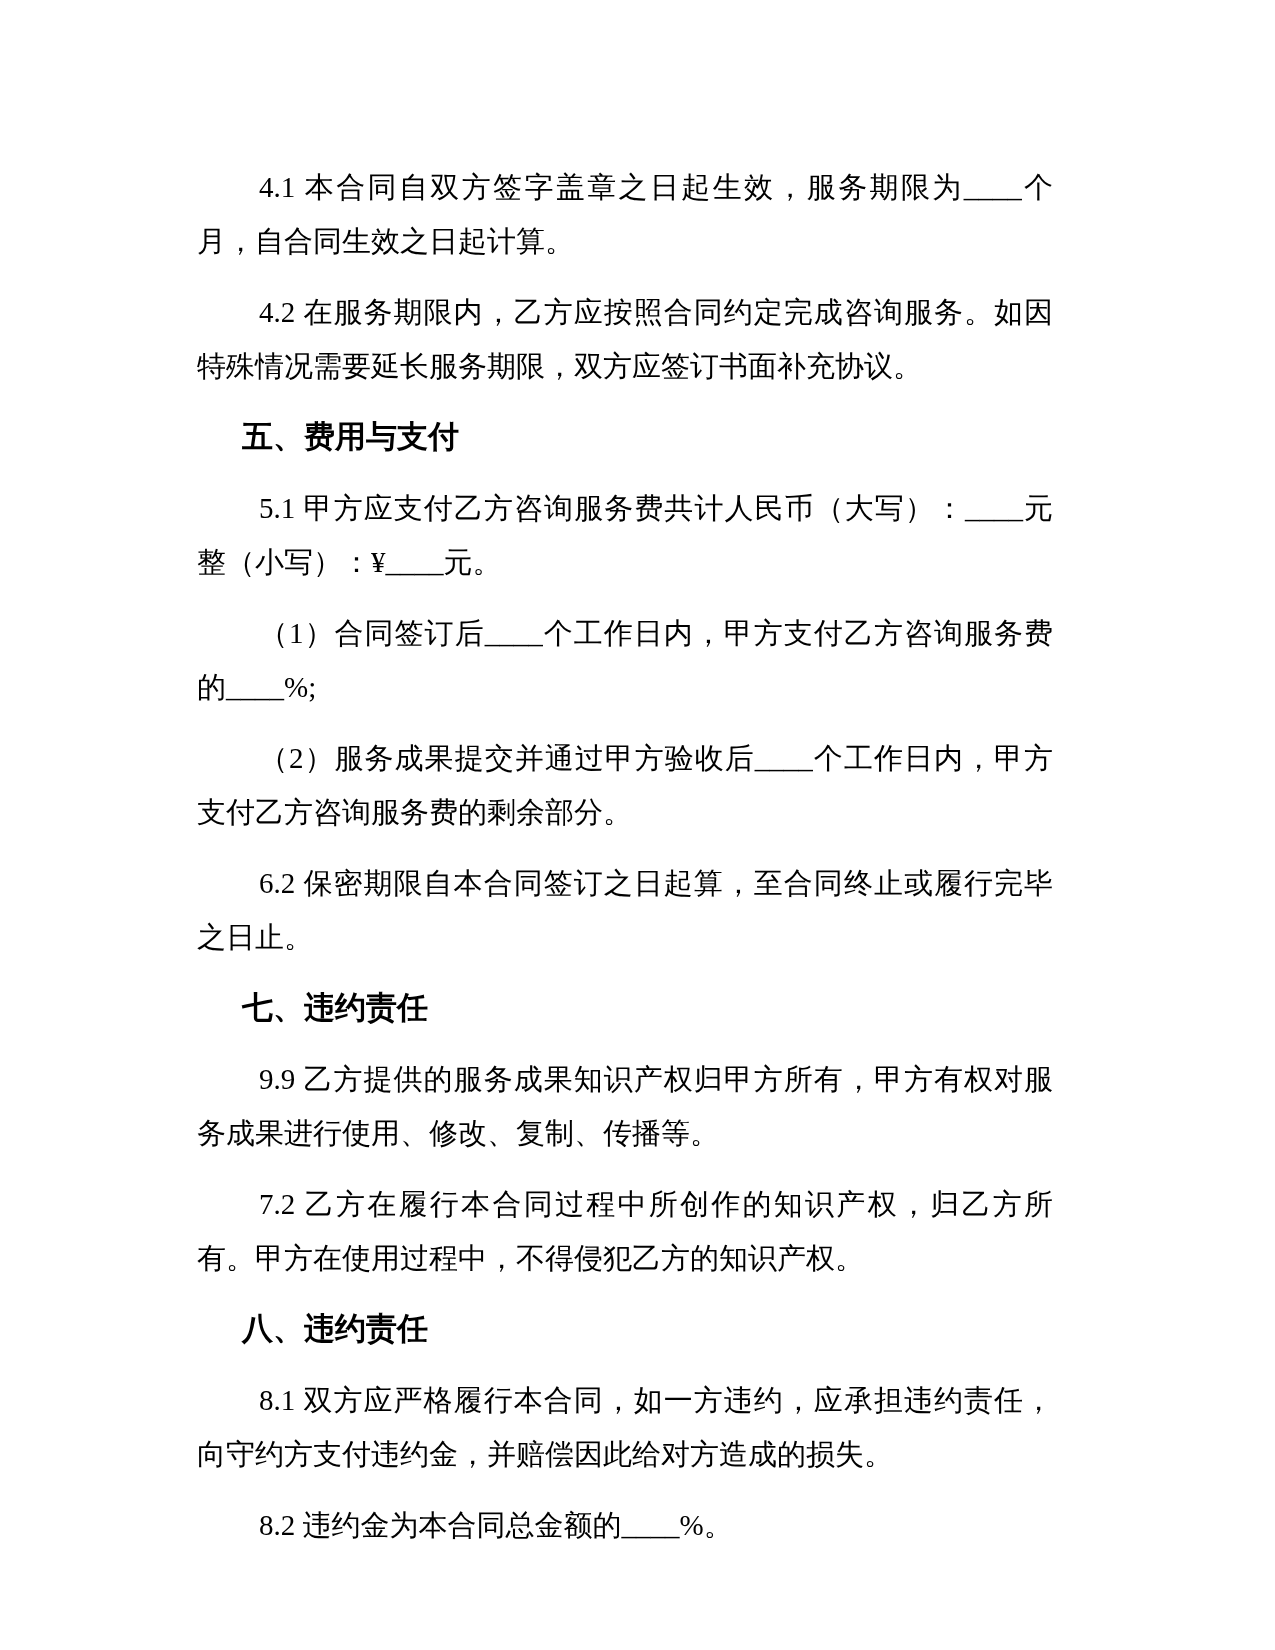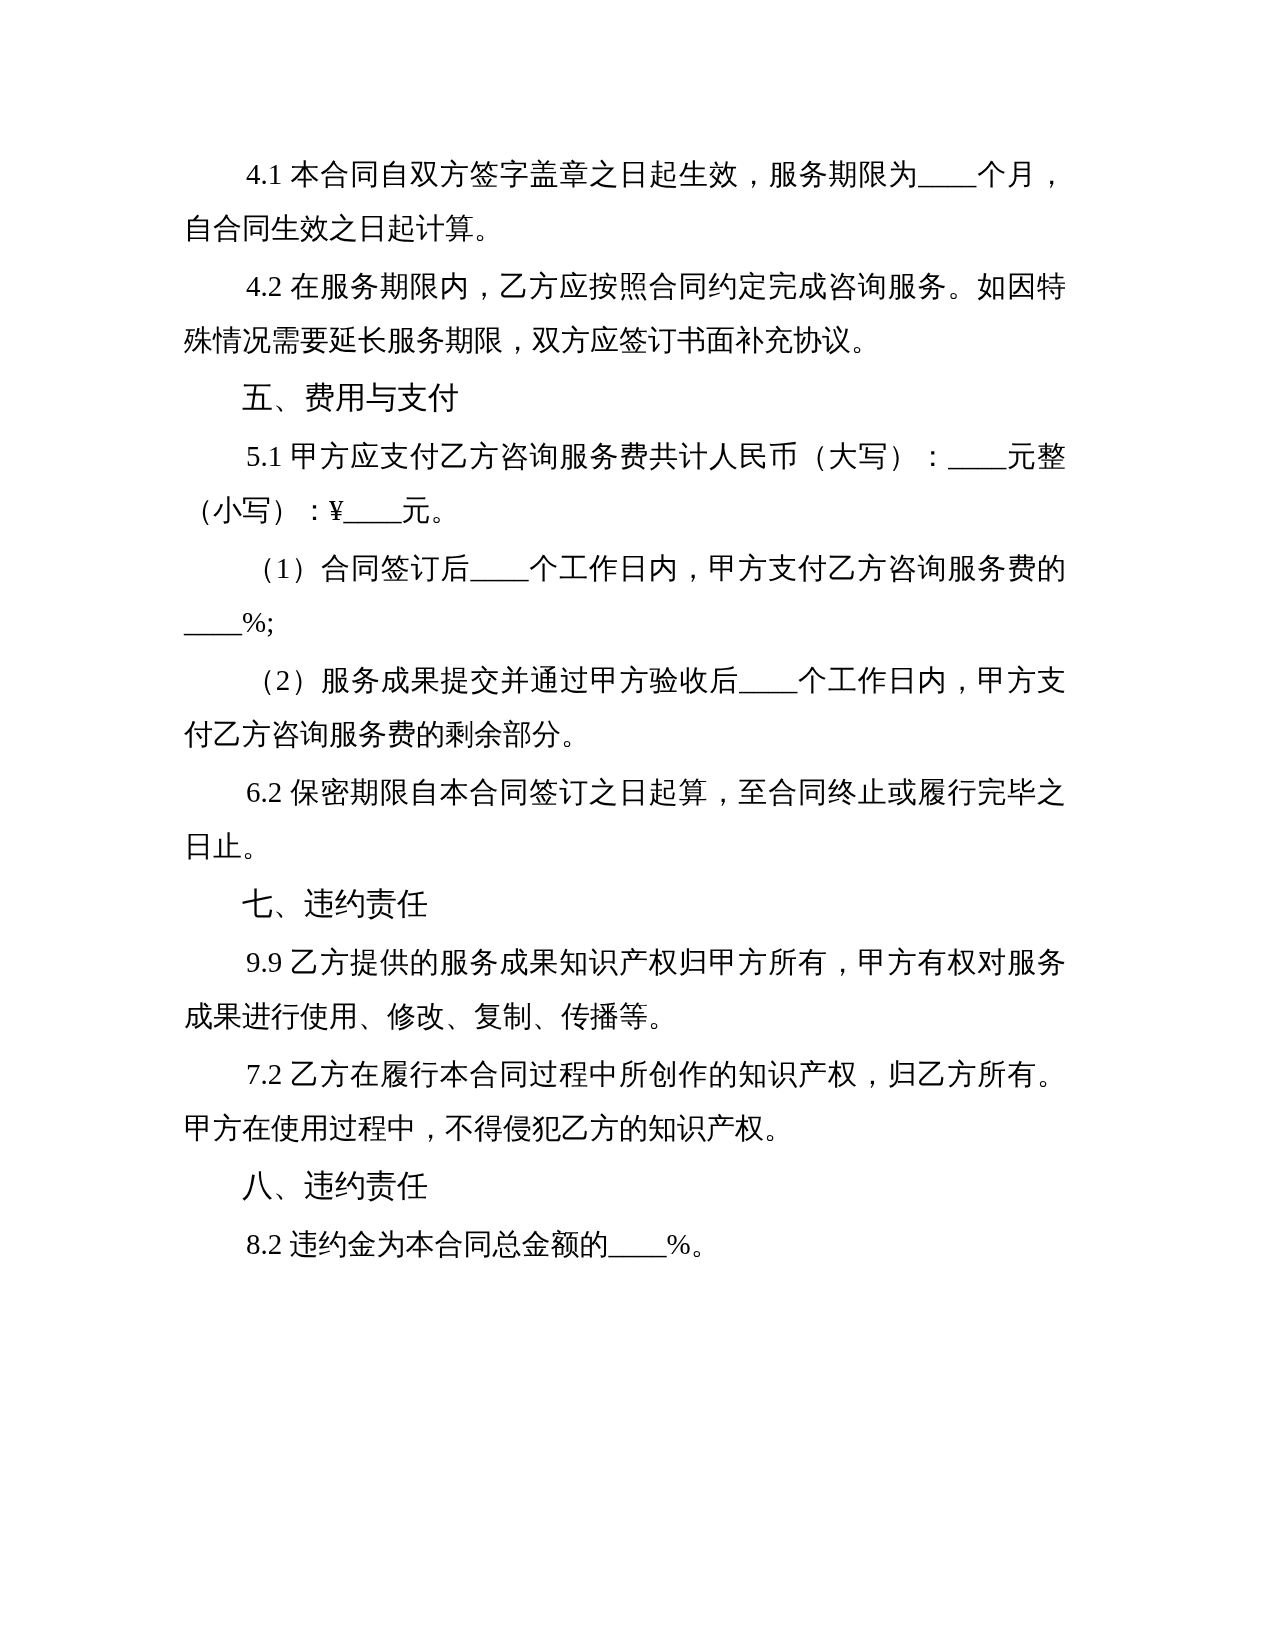--- a/index.html
+++ b/index.html
@@ -13,35 +13,35 @@
     height: 1650px;
     background: #ffffff;
     overflow: hidden;
     box-sizing: border-box;
     padding: 143px 0 0 180px;
   }
   .content {
     width: 890px;
   }
   .para {
-    margin: 4px;
+    margin: 17px;
     color: #000000;
     font-family: "Liberation Serif", "DejaVu Serif", serif;
     font-size: 29px;
     line-height: 54px;
     text-indent: 62px;
     text-align: justify;
     text-align-last: left;
     word-break: normal;
   }
   .heading {
     margin: 0;
     color: #000000;
     font-family: "Liberation Sans", "DejaVu Sans", sans-serif;
-    font-weight: 400;
+    font-weight: 700;
     font-size: 31px;
     line-height: 54px;
     text-indent: 62px;
   }
 </style>
 </head>
 <body>
 
 <div class="page">
   <div class="content">
@@ -49,15 +49,16 @@
     <p class="para">4.2 在服务期限内，乙方应按照合同约定完成咨询服务。如因特殊情况需要延长服务期限，双方应签订书面补充协议。</p>
     <h2 class="heading">五、费用与支付</h2>
     <p class="para">5.1 甲方应支付乙方咨询服务费共计人民币（大写）：____元整（小写）：¥____元。</p>
     <p class="para">（1）合同签订后____个工作日内，甲方支付乙方咨询服务费的____%;</p>
     <p class="para">（2）服务成果提交并通过甲方验收后____个工作日内，甲方支付乙方咨询服务费的剩余部分。</p>
     <p class="para">6.2 保密期限自本合同签订之日起算，至合同终止或履行完毕之日止。</p>
     <h2 class="heading">七、违约责任</h2>
     <p class="para">9.9 乙方提供的服务成果知识产权归甲方所有，甲方有权对服务成果进行使用、修改、复制、传播等。</p>
     <p class="para">7.2 乙方在履行本合同过程中所创作的知识产权，归乙方所有。甲方在使用过程中，不得侵犯乙方的知识产权。</p>
     <h2 class="heading">八、违约责任</h2>
+    <p class="para">8.1 双方应严格履行本合同，如一方违约，应承担违约责任，向守约方支付违约金，并赔偿因此给对方造成的损失。</p>
     <p class="para">8.2 违约金为本合同总金额的____%。</p>
   </div>
 </div>
 
 </body></html>

